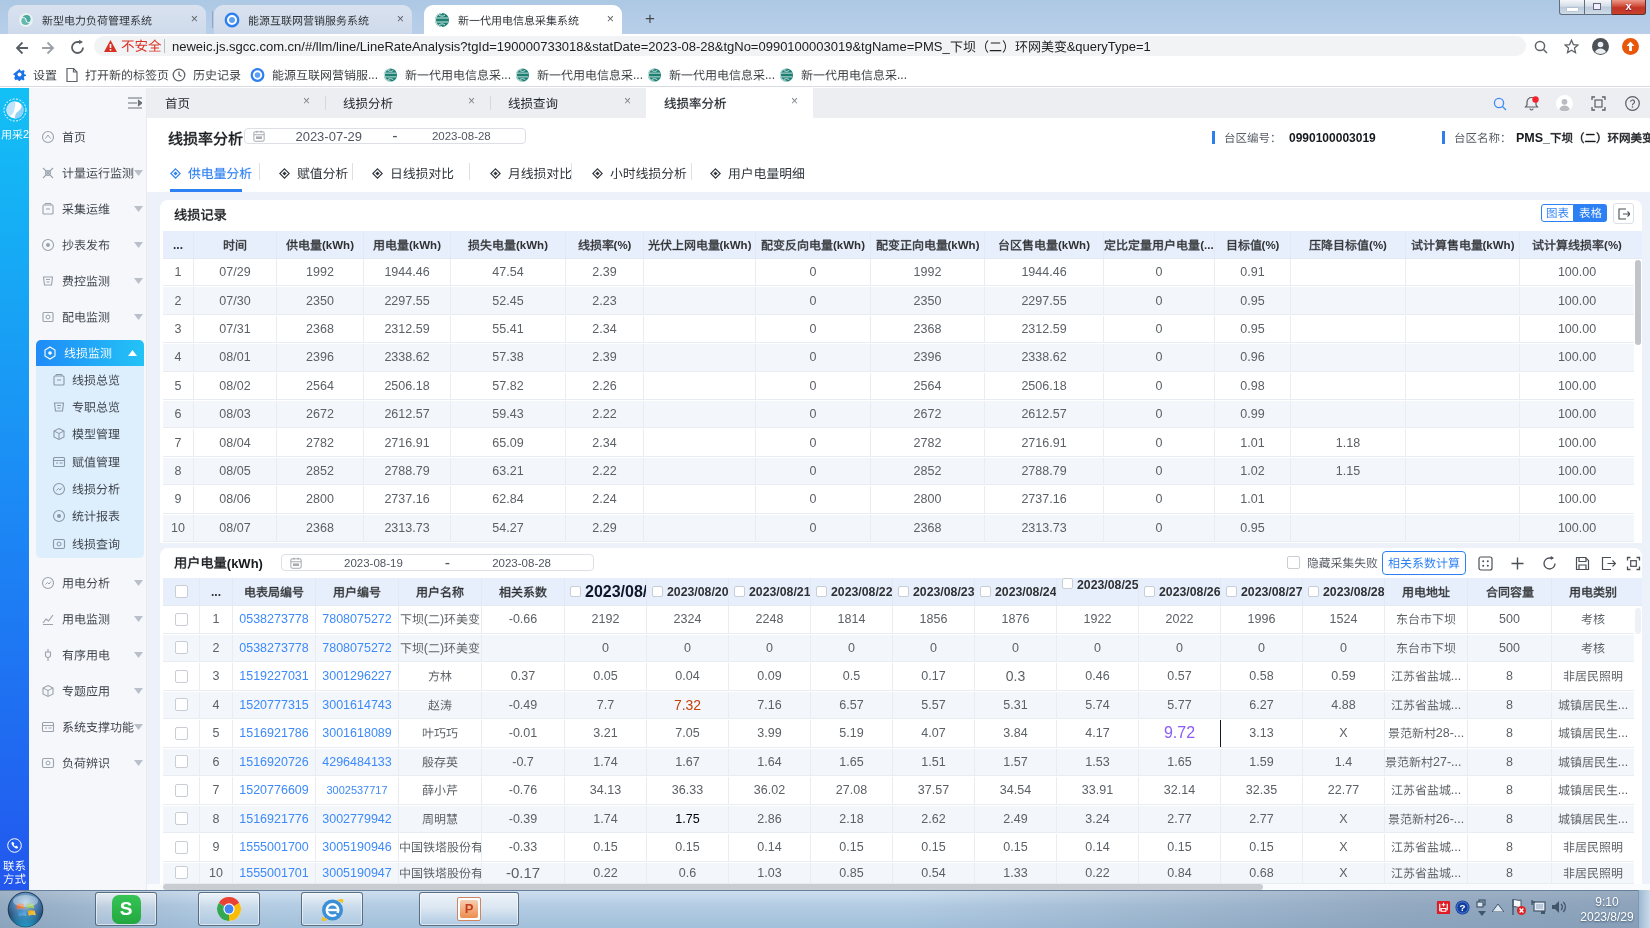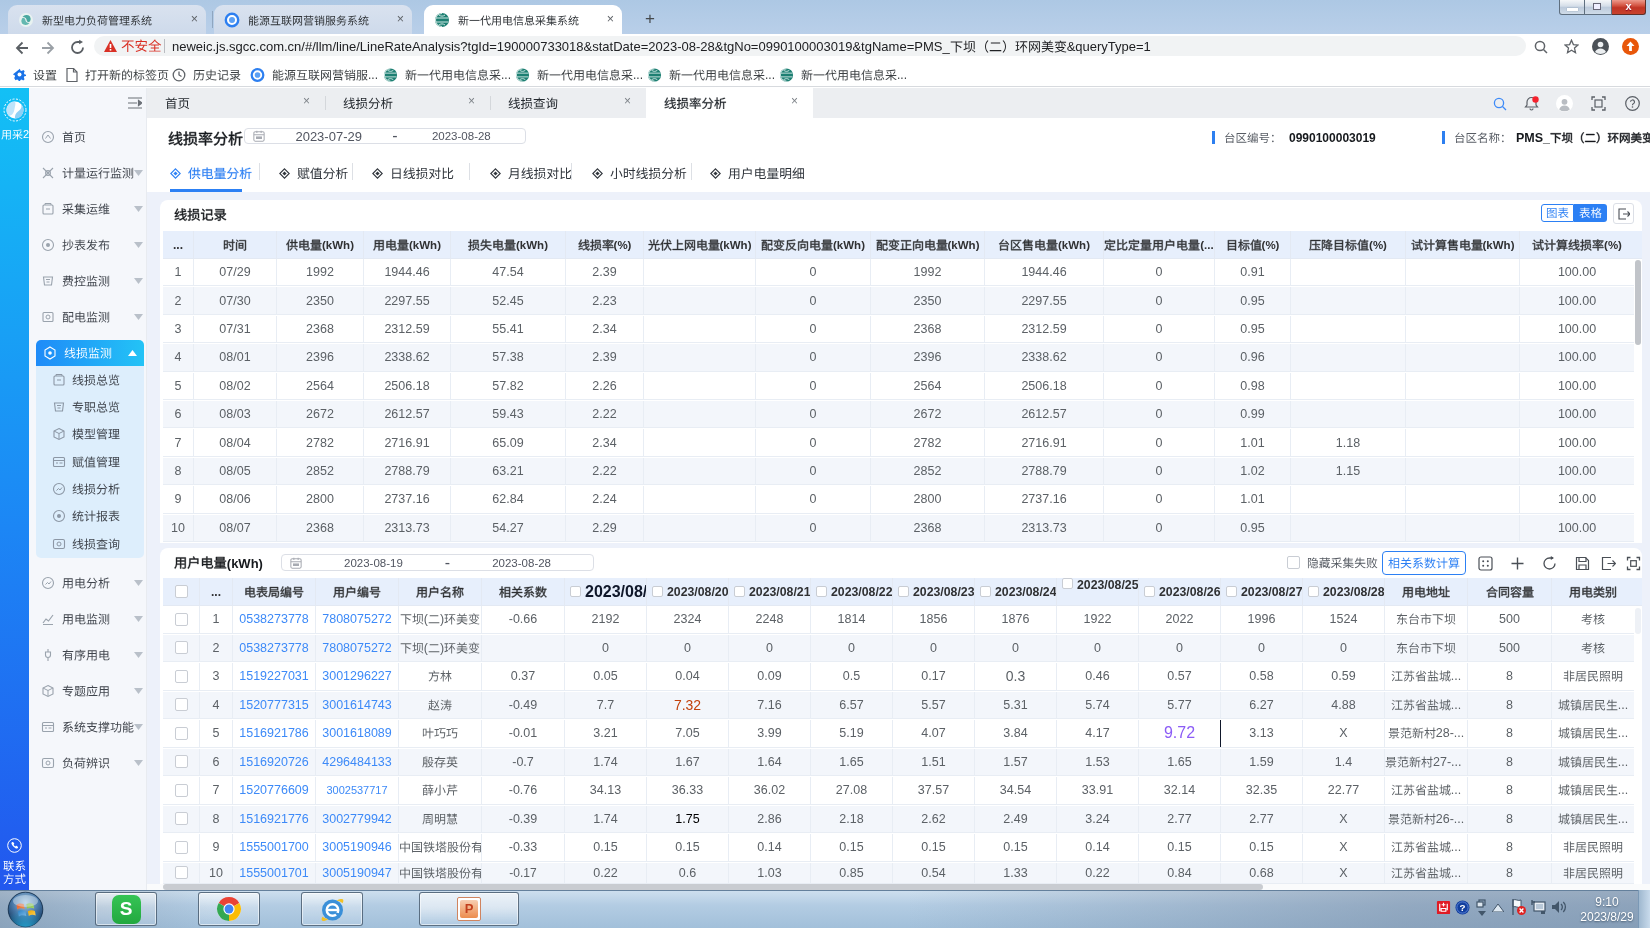--- a/index.html
+++ b/index.html
@@ -2170,21 +2170,21 @@
           <use href="#c56fd" x="1000"></use>
           <use href="#c94c1" x="2000"></use>
           <use href="#c5854" x="3000"></use>
           <use href="#c80a1" x="4000"></use>
           <use href="#c4efd" x="5000"></use>
           <use href="#c6709" x="6000"></use>
           <use href="#c9650" x="7000"></use>
         </g>
       </svg>
     </div>
-    <div style="width:83px;border-right:1px solid #e8edf4;height:100%;display:flex;align-items:center;justify-content:center;font-size:12px;color:#5c6166;flex:none;overflow:hidden">-0.17</div>
+    <div style="width:83px;border-right:1px solid #e8edf4;height:100%;display:flex;align-items:center;justify-content:center;font-size:15px;color:#5c6166;flex:none;overflow:hidden">-0.17</div>
     <div style="width:82px;border-right:1px solid #e8edf4;height:100%;display:flex;align-items:center;justify-content:center;font-size:12.5px;color:#5c6166;flex:none;overflow:hidden">0.22</div>
     <div style="width:82px;border-right:1px solid #e8edf4;height:100%;display:flex;align-items:center;justify-content:center;font-size:12.5px;color:#5c6166;flex:none;overflow:hidden">0.6</div>
     <div style="width:82px;border-right:1px solid #e8edf4;height:100%;display:flex;align-items:center;justify-content:center;font-size:12.5px;color:#5c6166;flex:none;overflow:hidden">1.03</div>
     <div style="width:82px;border-right:1px solid #e8edf4;height:100%;display:flex;align-items:center;justify-content:center;font-size:12.5px;color:#5c6166;flex:none;overflow:hidden">0.85</div>
     <div style="width:82px;border-right:1px solid #e8edf4;height:100%;display:flex;align-items:center;justify-content:center;font-size:12.5px;color:#5c6166;flex:none;overflow:hidden">0.54</div>
     <div style="width:82px;border-right:1px solid #e8edf4;height:100%;display:flex;align-items:center;justify-content:center;font-size:12.5px;color:#5c6166;flex:none;overflow:hidden">1.33</div>
     <div style="width:82px;border-right:1px solid #e8edf4;height:100%;display:flex;align-items:center;justify-content:center;font-size:12.5px;color:#5c6166;flex:none;overflow:hidden">0.22</div>
     <div style="width:82px;border-right:1px solid #e8edf4;height:100%;display:flex;align-items:center;justify-content:center;font-size:12.5px;color:#5c6166;flex:none;overflow:hidden">0.84</div>
     <div style="width:82px;border-right:1px solid #e8edf4;height:100%;display:flex;align-items:center;justify-content:center;font-size:12.5px;color:#5c6166;flex:none;overflow:hidden">0.68</div>
     <div style="width:82px;border-right:1px solid #e8edf4;height:100%;display:flex;align-items:center;justify-content:center;font-size:12.5px;color:#5c6166;flex:none;overflow:hidden">X</div>

